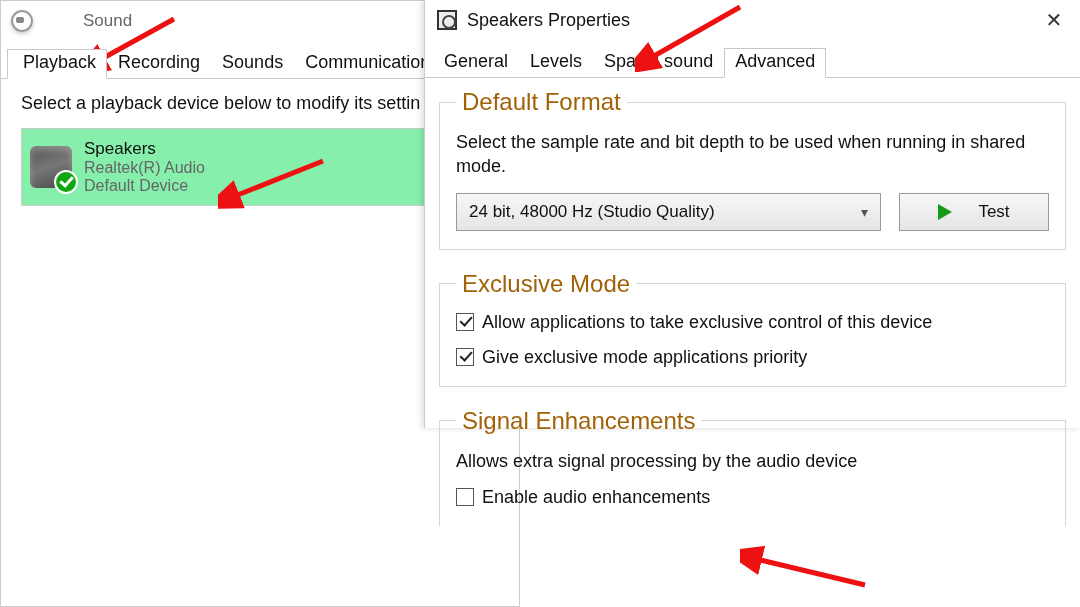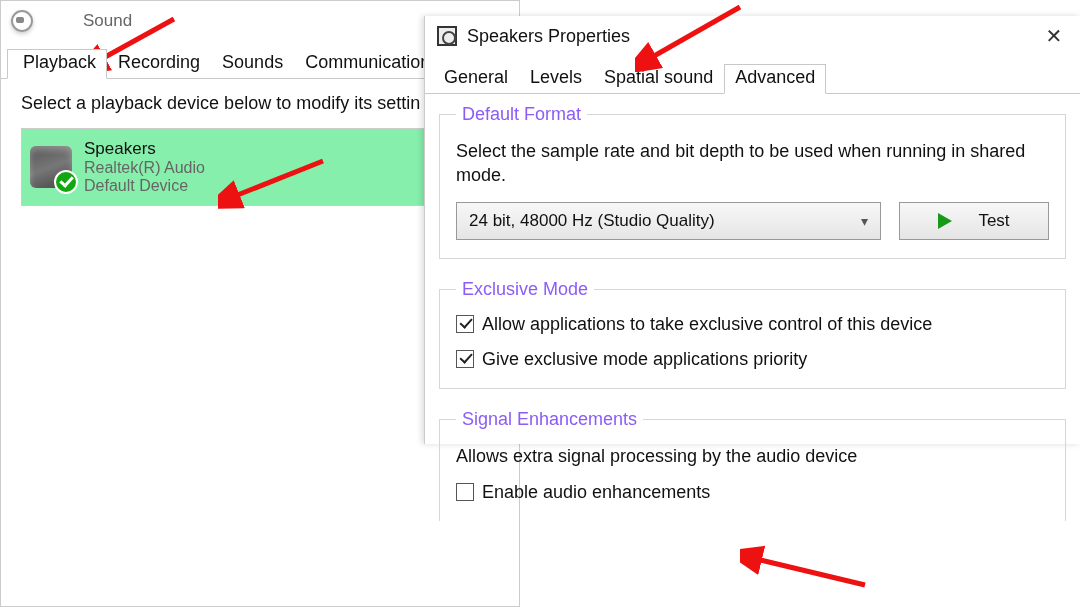--- a/index.html
+++ b/index.html
@@ -21,33 +21,33 @@
     .device-item { display: flex; align-items: center; padding: 10px 8px; background: #86efac; gap: 12px; }
     .device-icon-wrap { position: relative; width: 42px; height: 42px; }
     .device-icon { width: 42px; height: 42px; background: linear-gradient(160deg, #555 0%, #777 50%, #444 100%); border-radius: 6px; box-shadow: inset 0 4px 6px rgba(255,255,255,0.3); }
     .device-check { position: absolute; right: -6px; bottom: -6px; width: 24px; height: 24px; background: #11a711; border-radius: 50%; border: 2px solid #fff; display: flex; align-items: center; justify-content: center; }
     .device-check::after { content: ""; width: 5px; height: 10px; border-right: 3px solid #fff; border-bottom: 3px solid #fff; transform: rotate(42deg) translate(-1px,-2px); }
     .device-labels { display: flex; flex-direction: column; }
     .device-name { font-size: 17px; color: #111; }
     .device-sub { font-size: 16px; color: #666; }
 
     
-    .props-dialog { position: absolute; left: 424px; top: 0; width: 656px; height: 428px; background: #fff; border-left: 1px solid #ccc; box-shadow: -2px 0 6px rgba(0,0,0,0.15); margin-top: 16px; }
+    .props-dialog { position: absolute; left: 424px; top: 0; width: 656px; height: 428px; background: #fff; border-left: 1px solid #ccc; box-shadow: -2px 0 6px rgba(0,0,0,0.15); }
     .props-titlebar { display: flex; align-items: center; justify-content: space-between; height: 40px; padding: 0 16px 0 12px; }
     .props-title-left { display: flex; align-items: center; gap: 10px; }
     .props-title-icon { width: 20px; height: 20px; border: 2px solid #333; background: #eee; position: relative; }
     .props-title-icon::after { content: ""; position: absolute; left: 3px; top: 3px; width: 10px; height: 10px; border: 2px solid #444; border-radius: 50%; }
     .props-title { font-size: 18px; color: #111; }
     .props-close { font-size: 20px; font-weight: 300; color: #333; width: 20px; text-align: center; cursor: default; }
     .props-tabs { display: flex; padding-left: 8px; height: 30px; margin-top: 8px; }
     .props-tab { padding: 2px 10px; font-size: 18px; border: 1px solid transparent; cursor: default; font-weight: 400; color: #111; }
     .props-tab.selected { border: 1px solid #c8c8c8; border-bottom: 1px solid #fff; background: #fff; position: relative; z-index: 2; }
     .props-body { border-top: 1px solid #c8c8c8; margin-top: -1px; padding: 10px 14px 0 14px; }
     fieldset.group { border: 1px solid #d6d6d6; margin-bottom: 20px; padding: 14px 16px 18px 16px; }
-    fieldset.group > legend { padding: 0 6px; font-size: 18px; color: #8b5cf6; }
+    fieldset.group > legend { padding: 0 6px; font-size: 24px; color: #a16207; }
     .group-desc { font-size: 18px; color: #111; margin-bottom: 14px; line-height: 1.35; }
     .format-row { display: flex; gap: 18px; align-items: center; }
     .format-select { flex: 1; height: 38px; border: 1px solid #999; background: linear-gradient(#f7f7f7,#e5e5e5); display: flex; align-items: center; justify-content: space-between; padding: 0 12px; font-size: 17px; color: #111; }
     .format-select .chev { color: #555; font-size: 14px; }
     .test-btn { width: 150px; height: 38px; border: 1px solid #999; background: linear-gradient(#f7f7f7,#e5e5e5); display: flex; align-items: center; justify-content: center; gap: 26px; font-size: 17px; color: #111; }
     .play-tri { width: 0; height: 0; border-left: 14px solid #179a17; border-top: 8px solid transparent; border-bottom: 8px solid transparent; }
     .check-row { display: flex; align-items: center; gap: 8px; font-size: 18px; color: #111; margin-bottom: 14px; }
     .check-row:last-child { margin-bottom: 0; }
     .check-box { width: 18px; height: 18px; border: 1px solid #555; display: flex; align-items: center; justify-content: center; background: #fff; }
     .check-box.checked::after { content: ""; width: 5px; height: 10px; border-right: 2px solid #222; border-bottom: 2px solid #222; transform: rotate(42deg) translate(-1px,-2px); }

